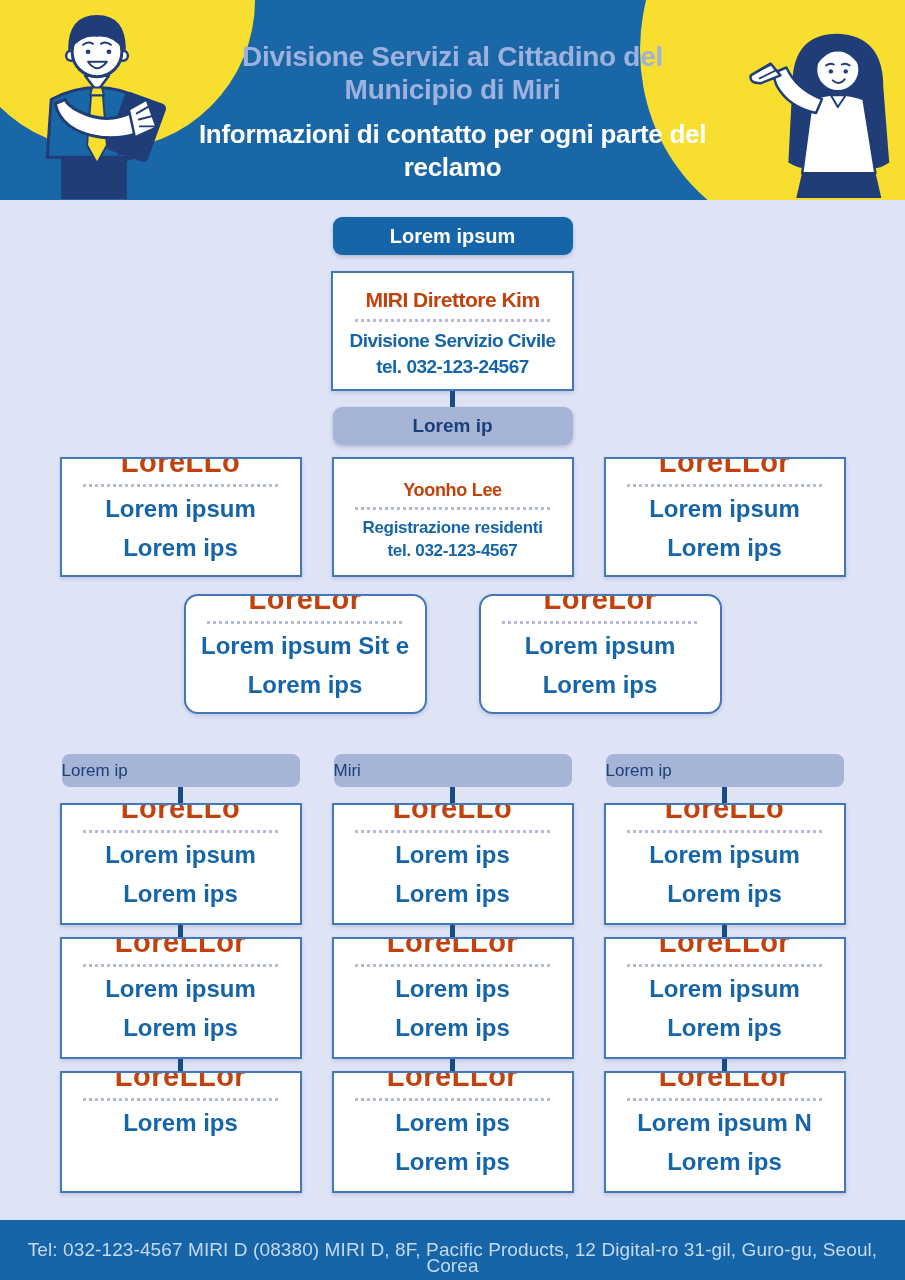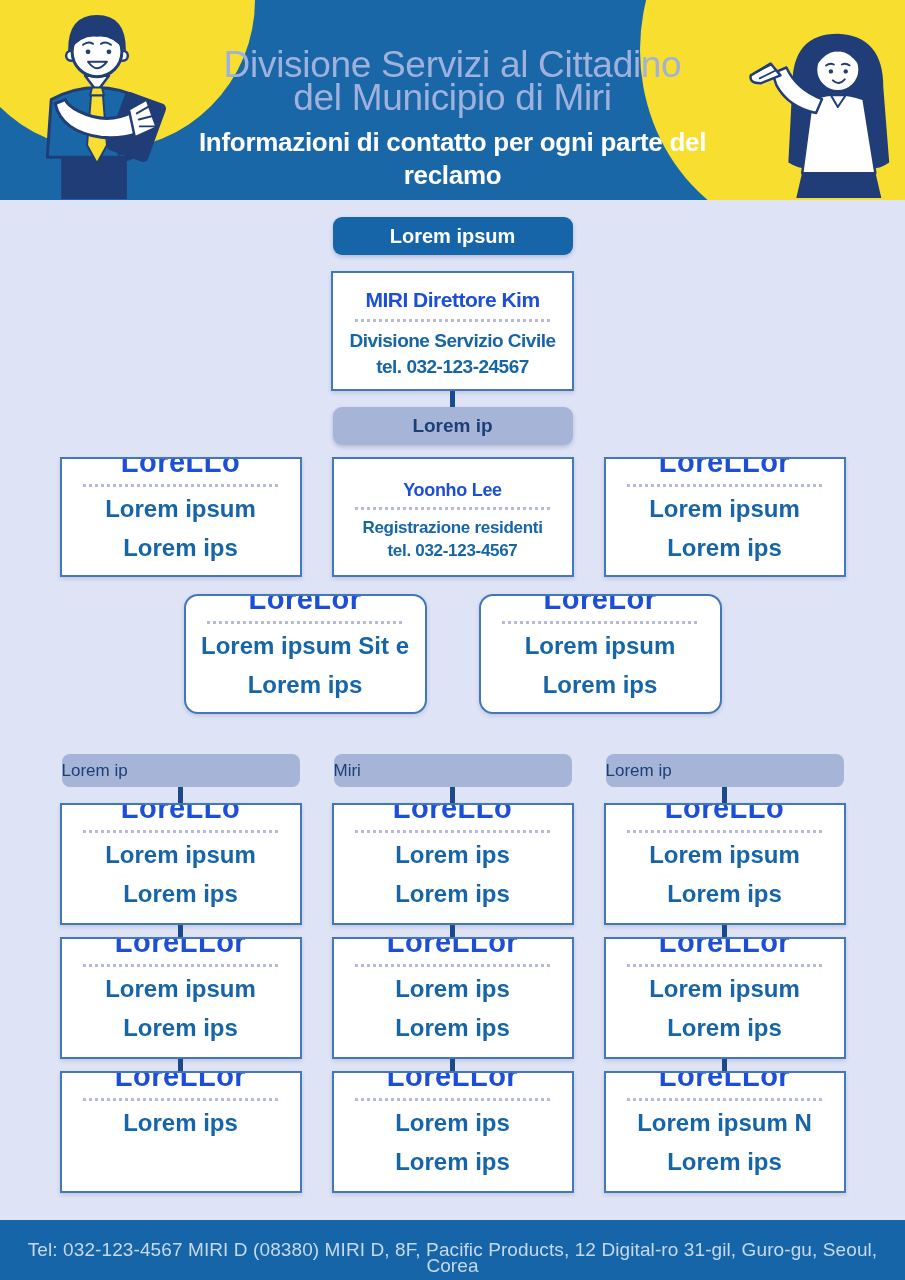--- a/index.html
+++ b/index.html
@@ -9,42 +9,42 @@
 
   
   .hero { position:relative; height:200px; background:#1a67a8; overflow:hidden; flex:0 0 auto; }
   .blob { position:absolute; background:#f8df2f; border-radius:50%; }
   .blob-left  { left:-45px;  top:-150px; width:300px; height:300px; }
   .blob-right { right:-85px; top:-140px; width:350px; height:380px; }
   .figure { position:absolute; }
   .figure-man   { left:16px; top:6px; width:162px; height:194px; }
   .figure-woman { right:-2px; top:22px; width:172px; height:178px; }
   .hero-text { position:relative; z-index:3; padding-top:40px; text-align:center; }
-  .hero-title { color:#9fb1dd; font-size:37px; font-weight:normal; line-height:33px;
-                max-width:500px; margin:8px auto; letter-spacing:-0.3px; }
+  .hero-title { color:#9fb1dd; font-size:28px; font-weight:bold; line-height:33px;
+                max-width:500px; margin:0 auto; letter-spacing:-0.3px; }
   .hero-subtitle { color:#ffffff; font-size:26px; font-weight:bold; line-height:33px;
                    max-width:590px; margin:12px auto 12px; letter-spacing:-0.3px; }
 
   
   .chart { flex:1 1 auto; background:#dee3f6; padding-top:17px; }
   .pill { border-radius:9px; text-align:center; font-weight:bold;
           box-shadow:0 2px 4px rgba(25,45,95,0.22); }
   .pill-dark { width:240px; height:38px; margin:0 auto; background:#1565a8; color:#ffffff;
                font-size:20px; line-height:38px; }
   .pill-light { width:240px; height:38px; margin:0 auto; background:#a6b4d8; color:#1c3f76;
                 font-size:19px; line-height:38px; }
   .col-pill { width:238px; height:33px; margin:0 auto; background:#a6b4d8; color:#1c3f76;
               font-size:17px; line-height:33px; border-radius:8px; }
   .connector { width:5px; height:16px; background:#1b4a8a; margin:0 auto; }
   .connector.short { height:12px; }
 
   .card { background:#ffffff; border:2px solid #4377b8; overflow:hidden;
           display:flex; flex-direction:column; align-items:center;
           box-shadow:0 2px 4px rgba(25,45,95,0.15); }
-  .card-title { color:#1d4ed8; font-size:29px; font-weight:bold; white-space:nowrap;
+  .card-title { color:#c2410c; font-size:29px; font-weight:bold; white-space:nowrap;
                 margin-top:-13px; letter-spacing:0.5px; }
   .dots { width:82%; height:3px; margin:5px 0 2px;
           background-image:repeating-linear-gradient(90deg,#b5badb 0 3px,transparent 3px 6px); }
   .card-line { color:#1565a8; font-size:24px; font-weight:bold; line-height:39px; white-space:nowrap; }
 
   .card.plain .card-title { margin-top:0; white-space:normal; }
   .card-director { width:243px; height:120px; margin:16px auto 0; }
   .card-director .card-title { font-size:21px; padding-top:15px; letter-spacing:-0.5px; }
   .card-director .card-line { font-size:19px; line-height:26px; letter-spacing:-0.5px; }
   .card-director .dots { margin:7px 0 6px; }

